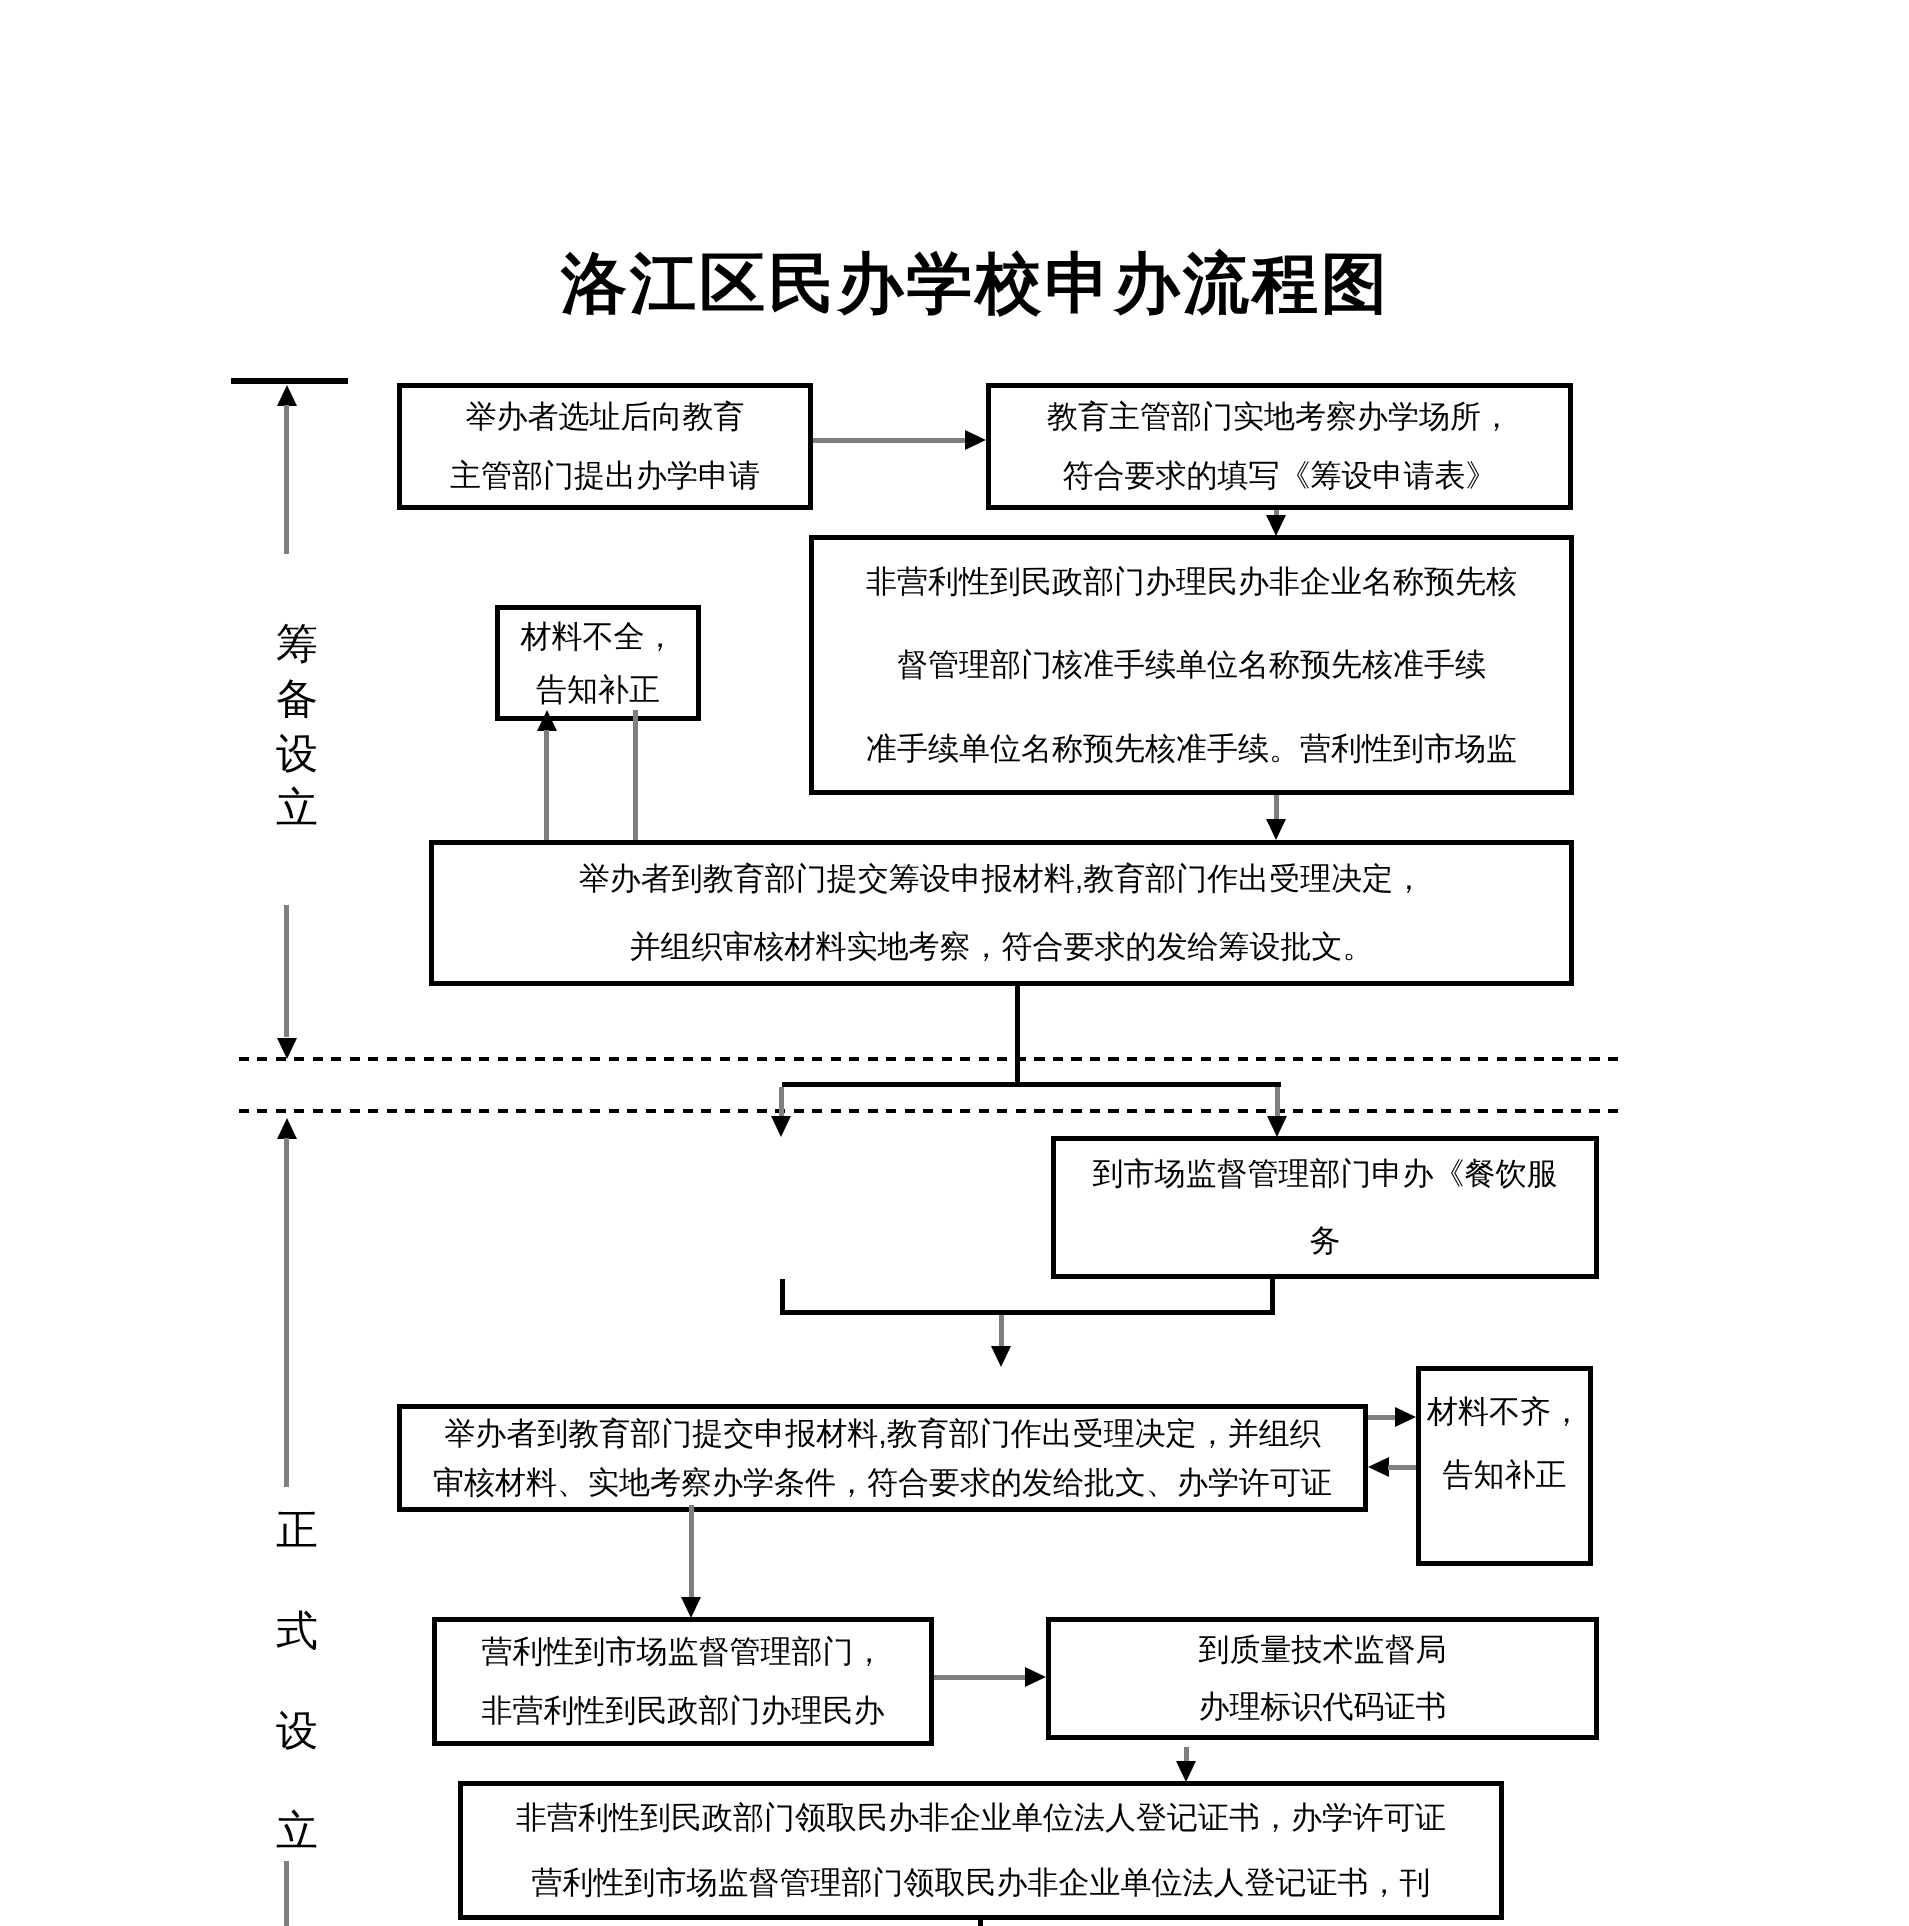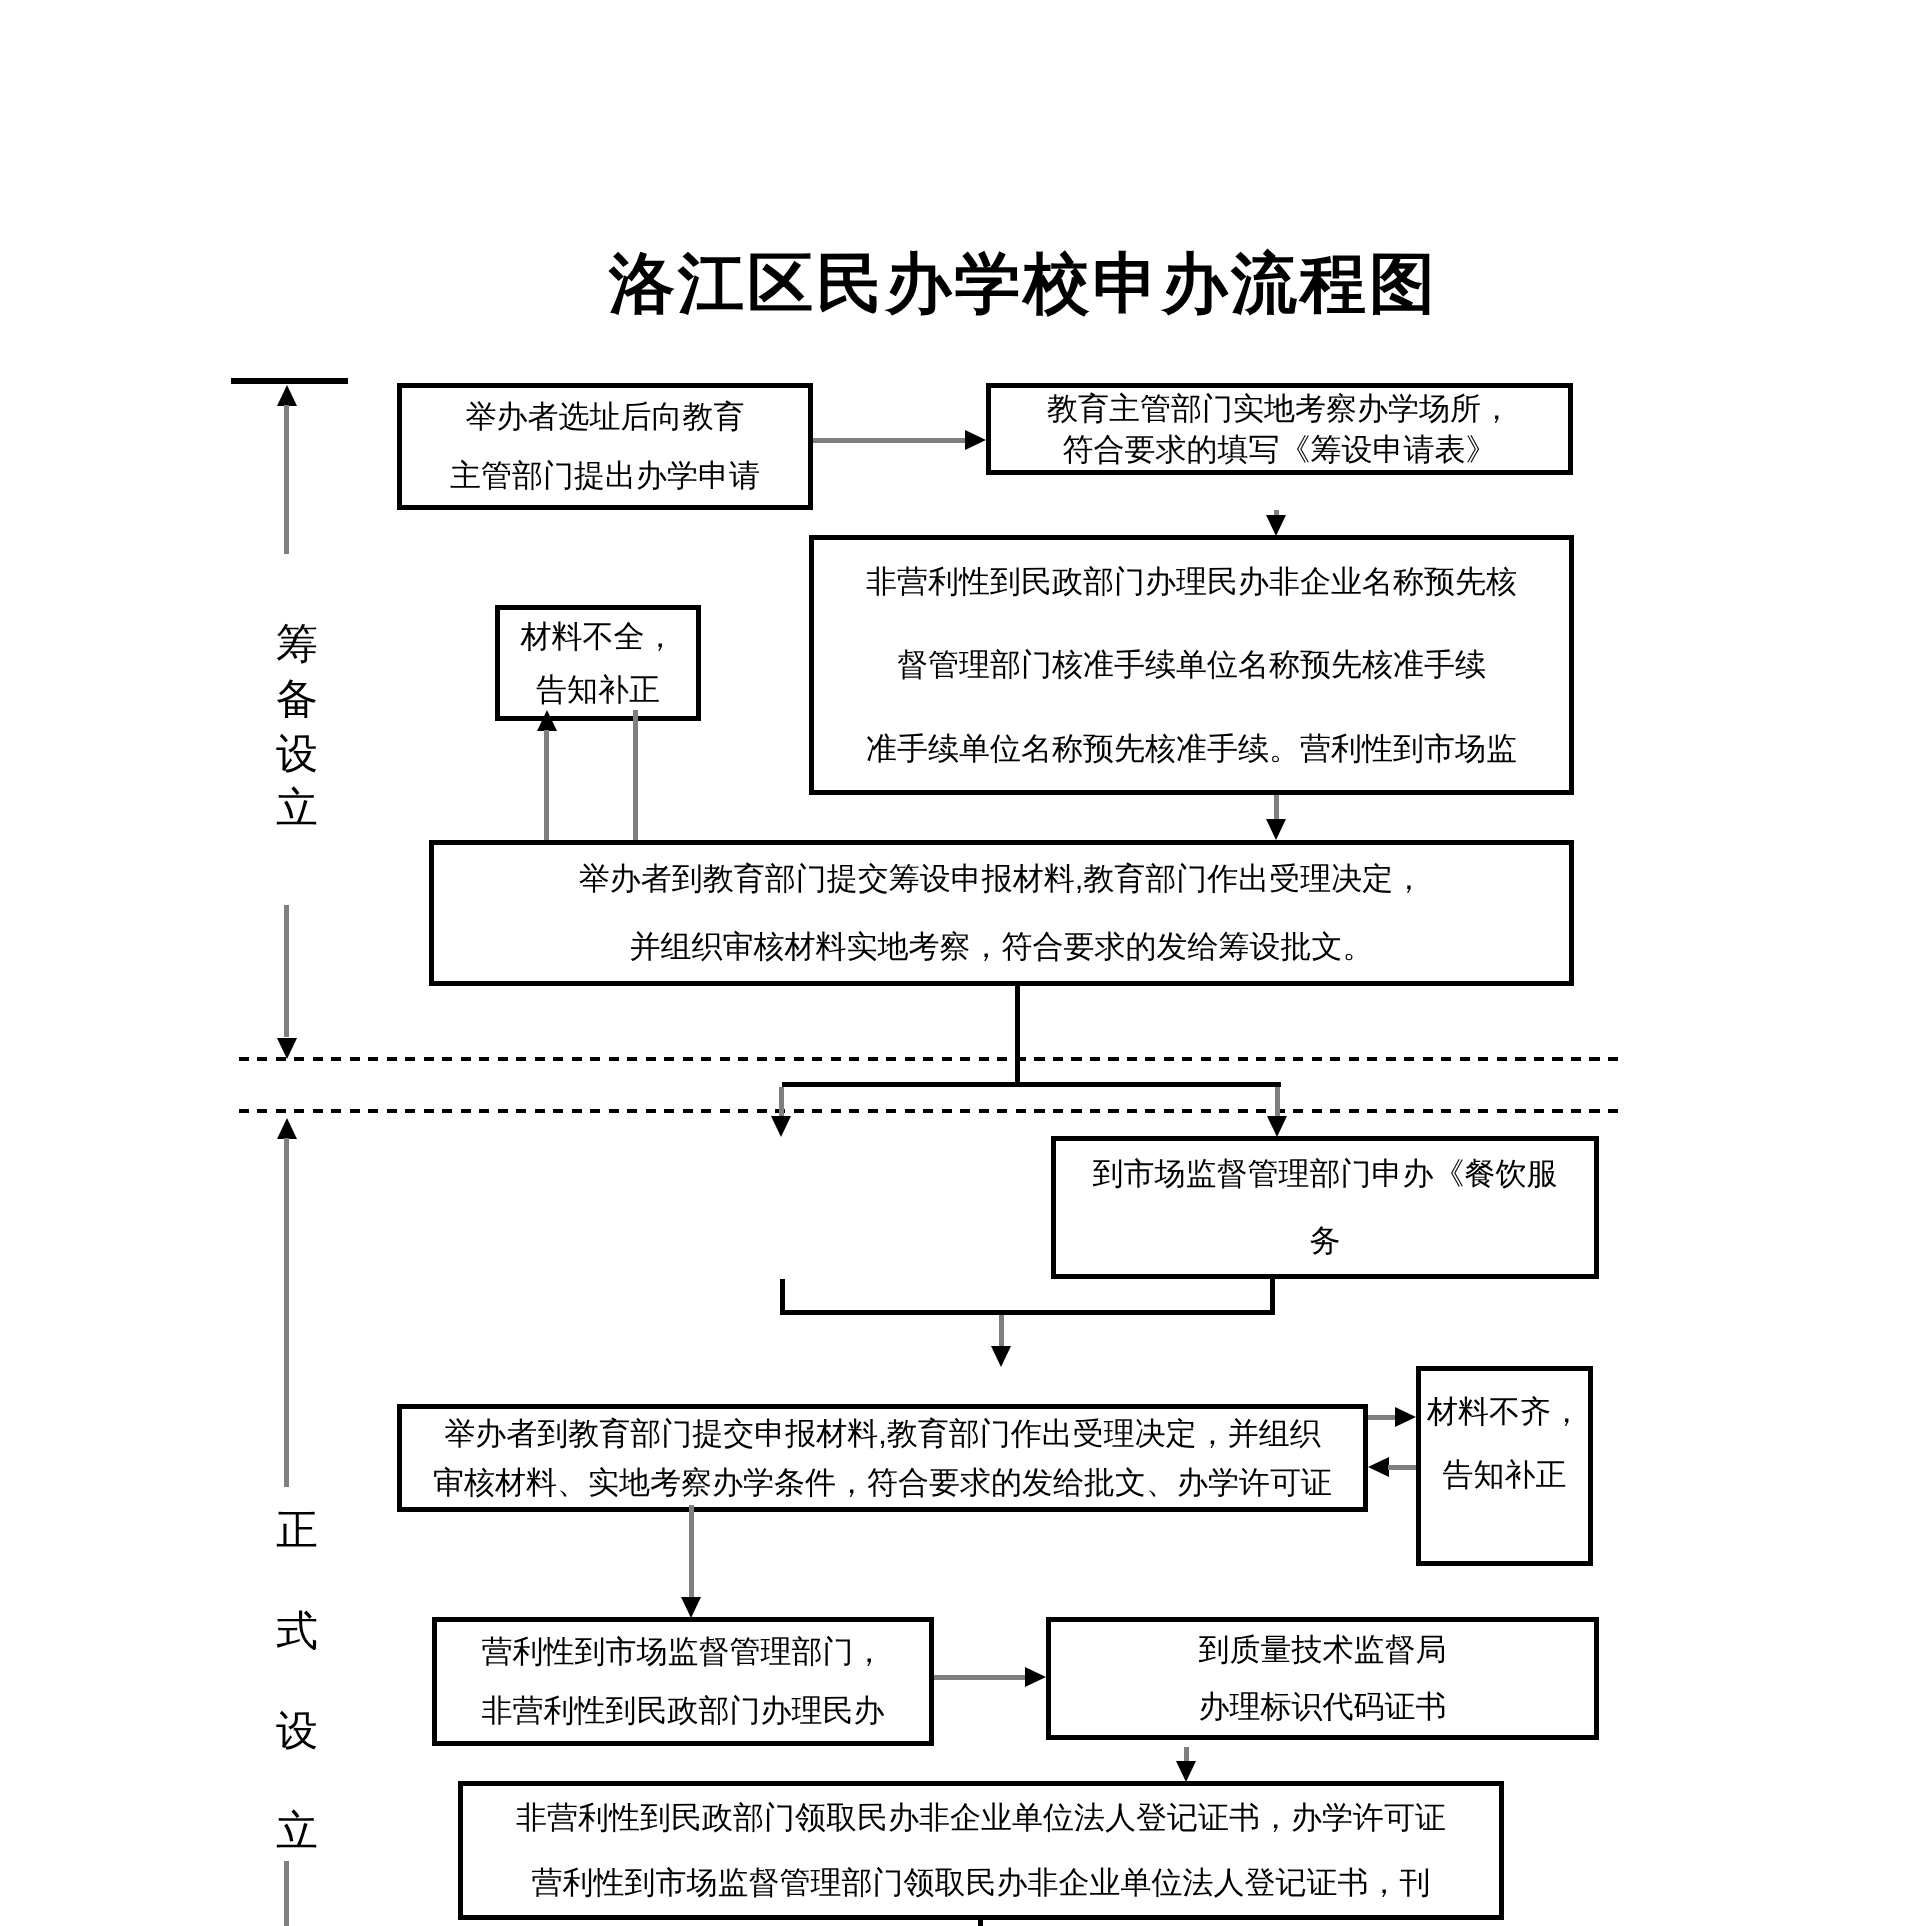--- a/index.html
+++ b/index.html
@@ -1,19 +1,19 @@
 <!DOCTYPE html>
 <html style="font-size:6.2px"><head>
 <meta charset="utf-8">
 <style>
   html,body{margin:0;padding:0;background:#ffffff;}
   .page{position:relative;width:1909px;height:2702px;background:#ffffff;overflow:hidden;
         font-family:"Liberation Sans",sans-serif;color:#000;}
   .title{position:absolute;left:561px;top:239px;width:809px;height:77px;text-align:center;
-         font-family:"Liberation Serif",serif;font-weight:bold;font-size:66px;letter-spacing:3.1px;white-space:nowrap;margin-left:48px;}
+         font-family:"Liberation Serif",serif;font-weight:bold;font-size:66px;letter-spacing:3.1px;white-space:nowrap;}
   .box{position:absolute;box-sizing:border-box;border:5px solid #000;background:#fff;
        display:flex;flex-direction:column;justify-content:space-around;align-items:center;
        text-align:center;font-size:31px;line-height:1.15;}
   .box .line{display:block;white-space:nowrap;}
   .vl{position:absolute;width:5.4px;}
   .hl{position:absolute;height:5.4px;}
   .gray{background:#7f7f7f;}
   .black{background:#000;}
   .dash{position:absolute;height:3.9px;background:repeating-linear-gradient(90deg,#000 0 10px,transparent 10px 18.5px);}
   .arr{position:absolute;width:0;height:0;}
@@ -50,21 +50,21 @@
 
   <div class="dash" style="left:239px;top:1057px;width:1387px;"></div>
   <div class="dash" style="left:239px;top:1109px;width:1387px;"></div>
 
   <div class="box" style="left:397px;top:383px;width:416px;height:127px;">
     <span class="line">举办者选址后向教育</span>
     <span class="line">主管部门提出办学申请</span>
   </div>
   <div class="hl gray" style="left:813px;top:438px;width:153px;"></div>
   <div class="arr arr-r" style="left:965px;top:430px;"></div>
-  <div class="box" style="left:986px;top:383px;width:587px;height:92px;">
+  <div class="box" style="left:986px;top:383px;width:587px;height:127px;">
     <span class="line">教育主管部门实地考察办学场所，</span>
     <span class="line">符合要求的填写《筹设申请表》</span>
   </div>
 
   <div class="box" style="left:495px;top:605px;width:206px;height:116px;">
     <span class="line">材料不全，</span>
     <span class="line">告知补正</span>
   </div>
   <div class="vl gray" style="left:1274px;top:510px;height:7px;"></div>
   <div class="arr arr-d" style="left:1266px;top:515px;"></div>

